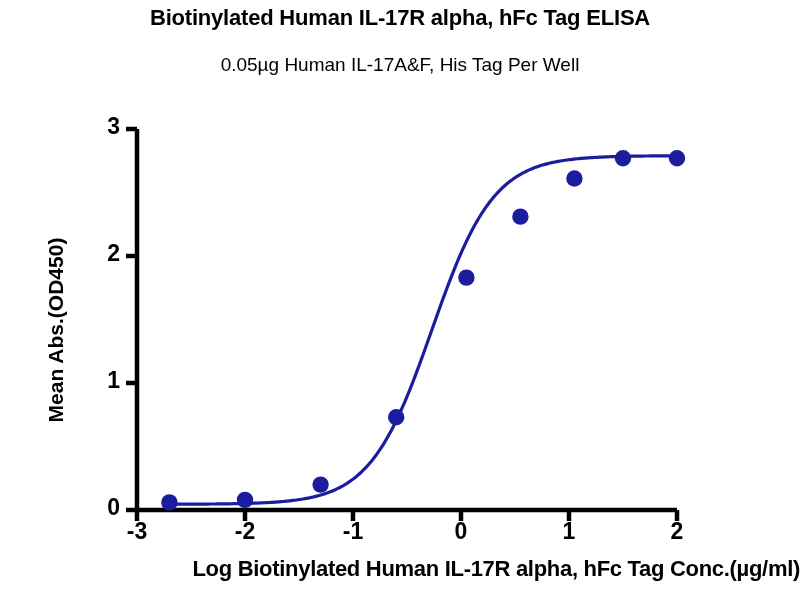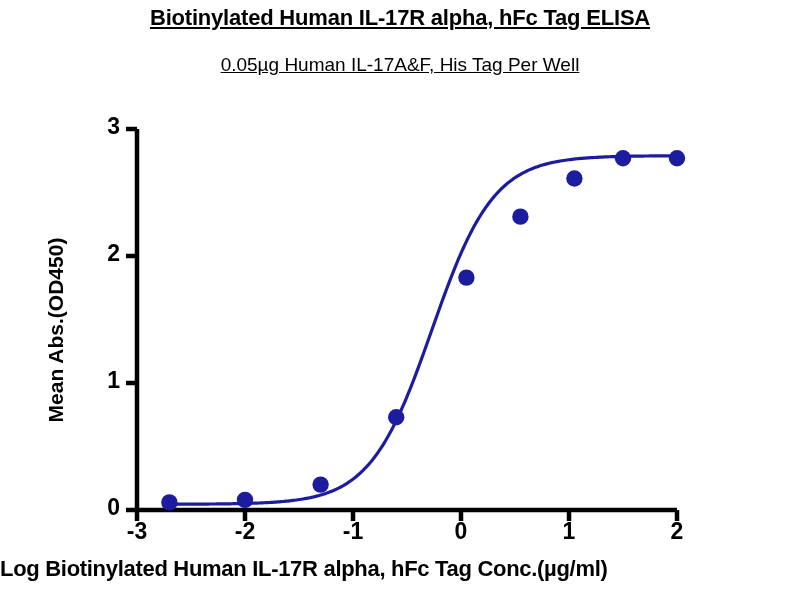--- a/index.html
+++ b/index.html
@@ -22,21 +22,20 @@
     height: 600px;
   }
 
   
   .title-block {
     position: absolute;
     left: 0;
     top: 4px;
     width: 800px;
     text-align: center;
-    text-decoration: underline;
   }
   .chart-title {
     font-size: 22px;
     font-weight: bold;
     letter-spacing: -0.2px;
     line-height: 28px;
     white-space: nowrap;
   }
   .chart-subtitle {
     font-size: 19px;
@@ -54,21 +53,21 @@
     width: 800px;
     height: 600px;
   }
 
   
   .xlabel {
     position: absolute;
     left: 0;
     top: 556px;
     width: 800px;
-    text-align: left;
+    text-align: right;
     font-size: 22px;
     font-weight: bold;
     letter-spacing: -0.3px;
     white-space: nowrap;
   }
   .ylabel {
     position: absolute;
     left: -74px;
     top: 318px;
     width: 260px;

